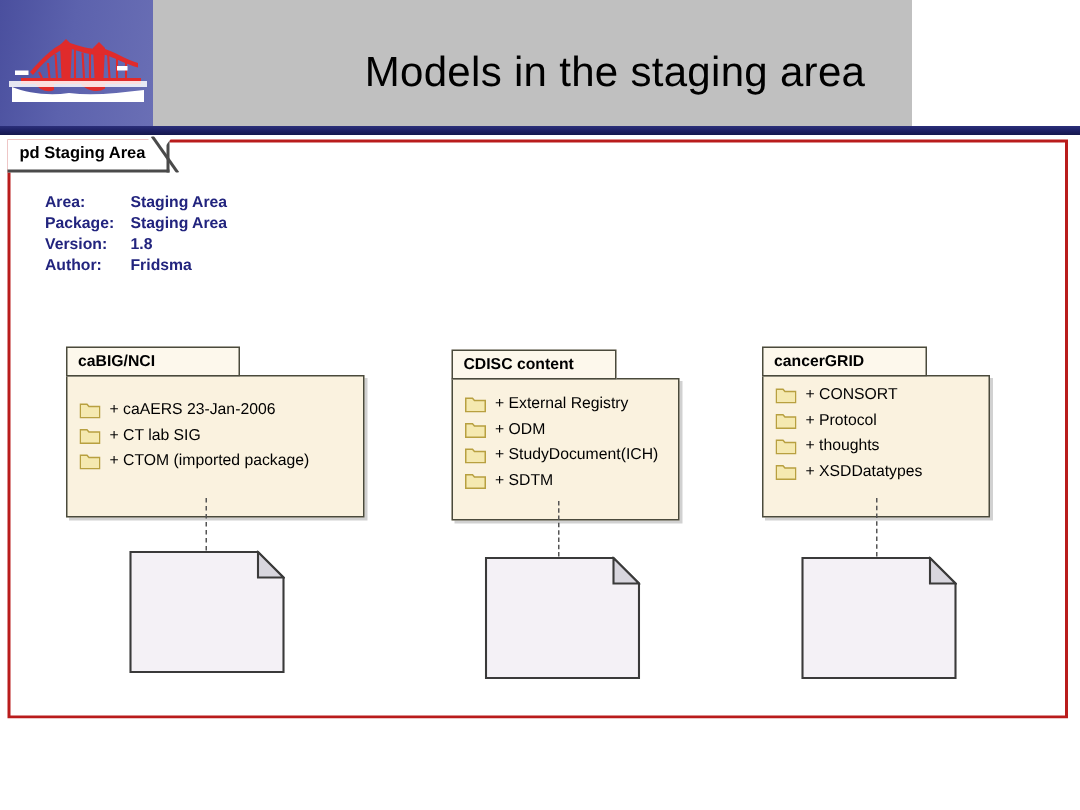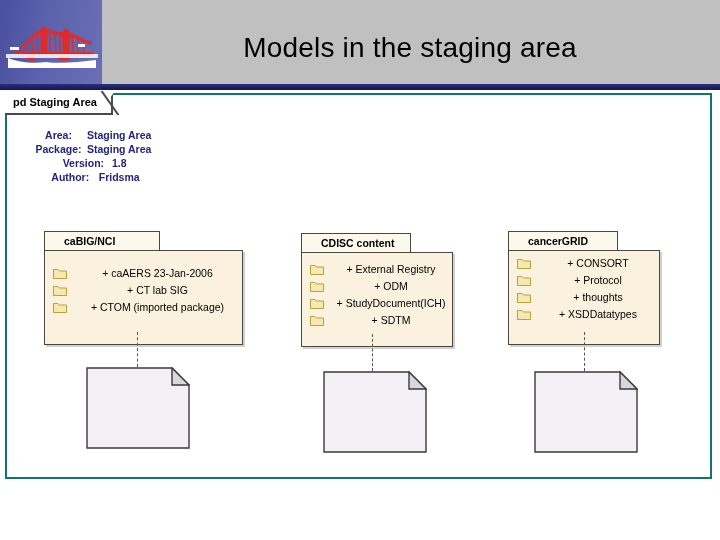--- a/index.html
+++ b/index.html
@@ -12,21 +12,21 @@
     height: 540px;
     position: relative;
     overflow: hidden;
     font-family: "Liberation Sans", sans-serif;
   }
 
   
   .slide-header {
     position: absolute;
     left: 0; top: 0;
-    width: 720px;
+    width: 608px;
     height: 84px;
     background: #c0c0c0;
   }
   .logo-panel {
     position: absolute;
     left: 0; top: 0;
     width: 102px;
     height: 84px;
     background: linear-gradient(100deg, #4a4f9e 0%, #5c62ad 45%, #6a6fb5 100%);
     overflow: hidden;
@@ -67,23 +67,22 @@
   }
 
   
   .diagram-frame {
     position: absolute;
     left: 5px;
     top: 93px;
     width: 707px;
     height: 386px;
     background: #ffffff;
-    border: 2px solid #0f766e;
+    border: 2px solid #b91c1c;
     box-sizing: border-box;
-    text-align: center;
   }
   .frame-tab {
     position: absolute;
     left: -2px;
     top: -2px;
     height: 22px;
     min-width: 108px;
     background: #ffffff;
     border: 2px solid #4a4a4a;
     border-top: none;
@@ -163,21 +162,20 @@
     z-index: 2;
   }
   .package-tab-label {
     position: absolute;
     left: 7px;
     top: 3px;
     font-size: 10.5px;
     font-weight: bold;
     color: #000000;
     white-space: nowrap;
-    margin-left: 12px;
   }
   .package-body {
     position: absolute;
     left: 0;
     top: 19px;
     background: #faf2df;
     border: 1px solid #4a4a3c;
     box-sizing: border-box;
     box-shadow: 2px 2px 0 rgba(0,0,0,0.18);
   }

